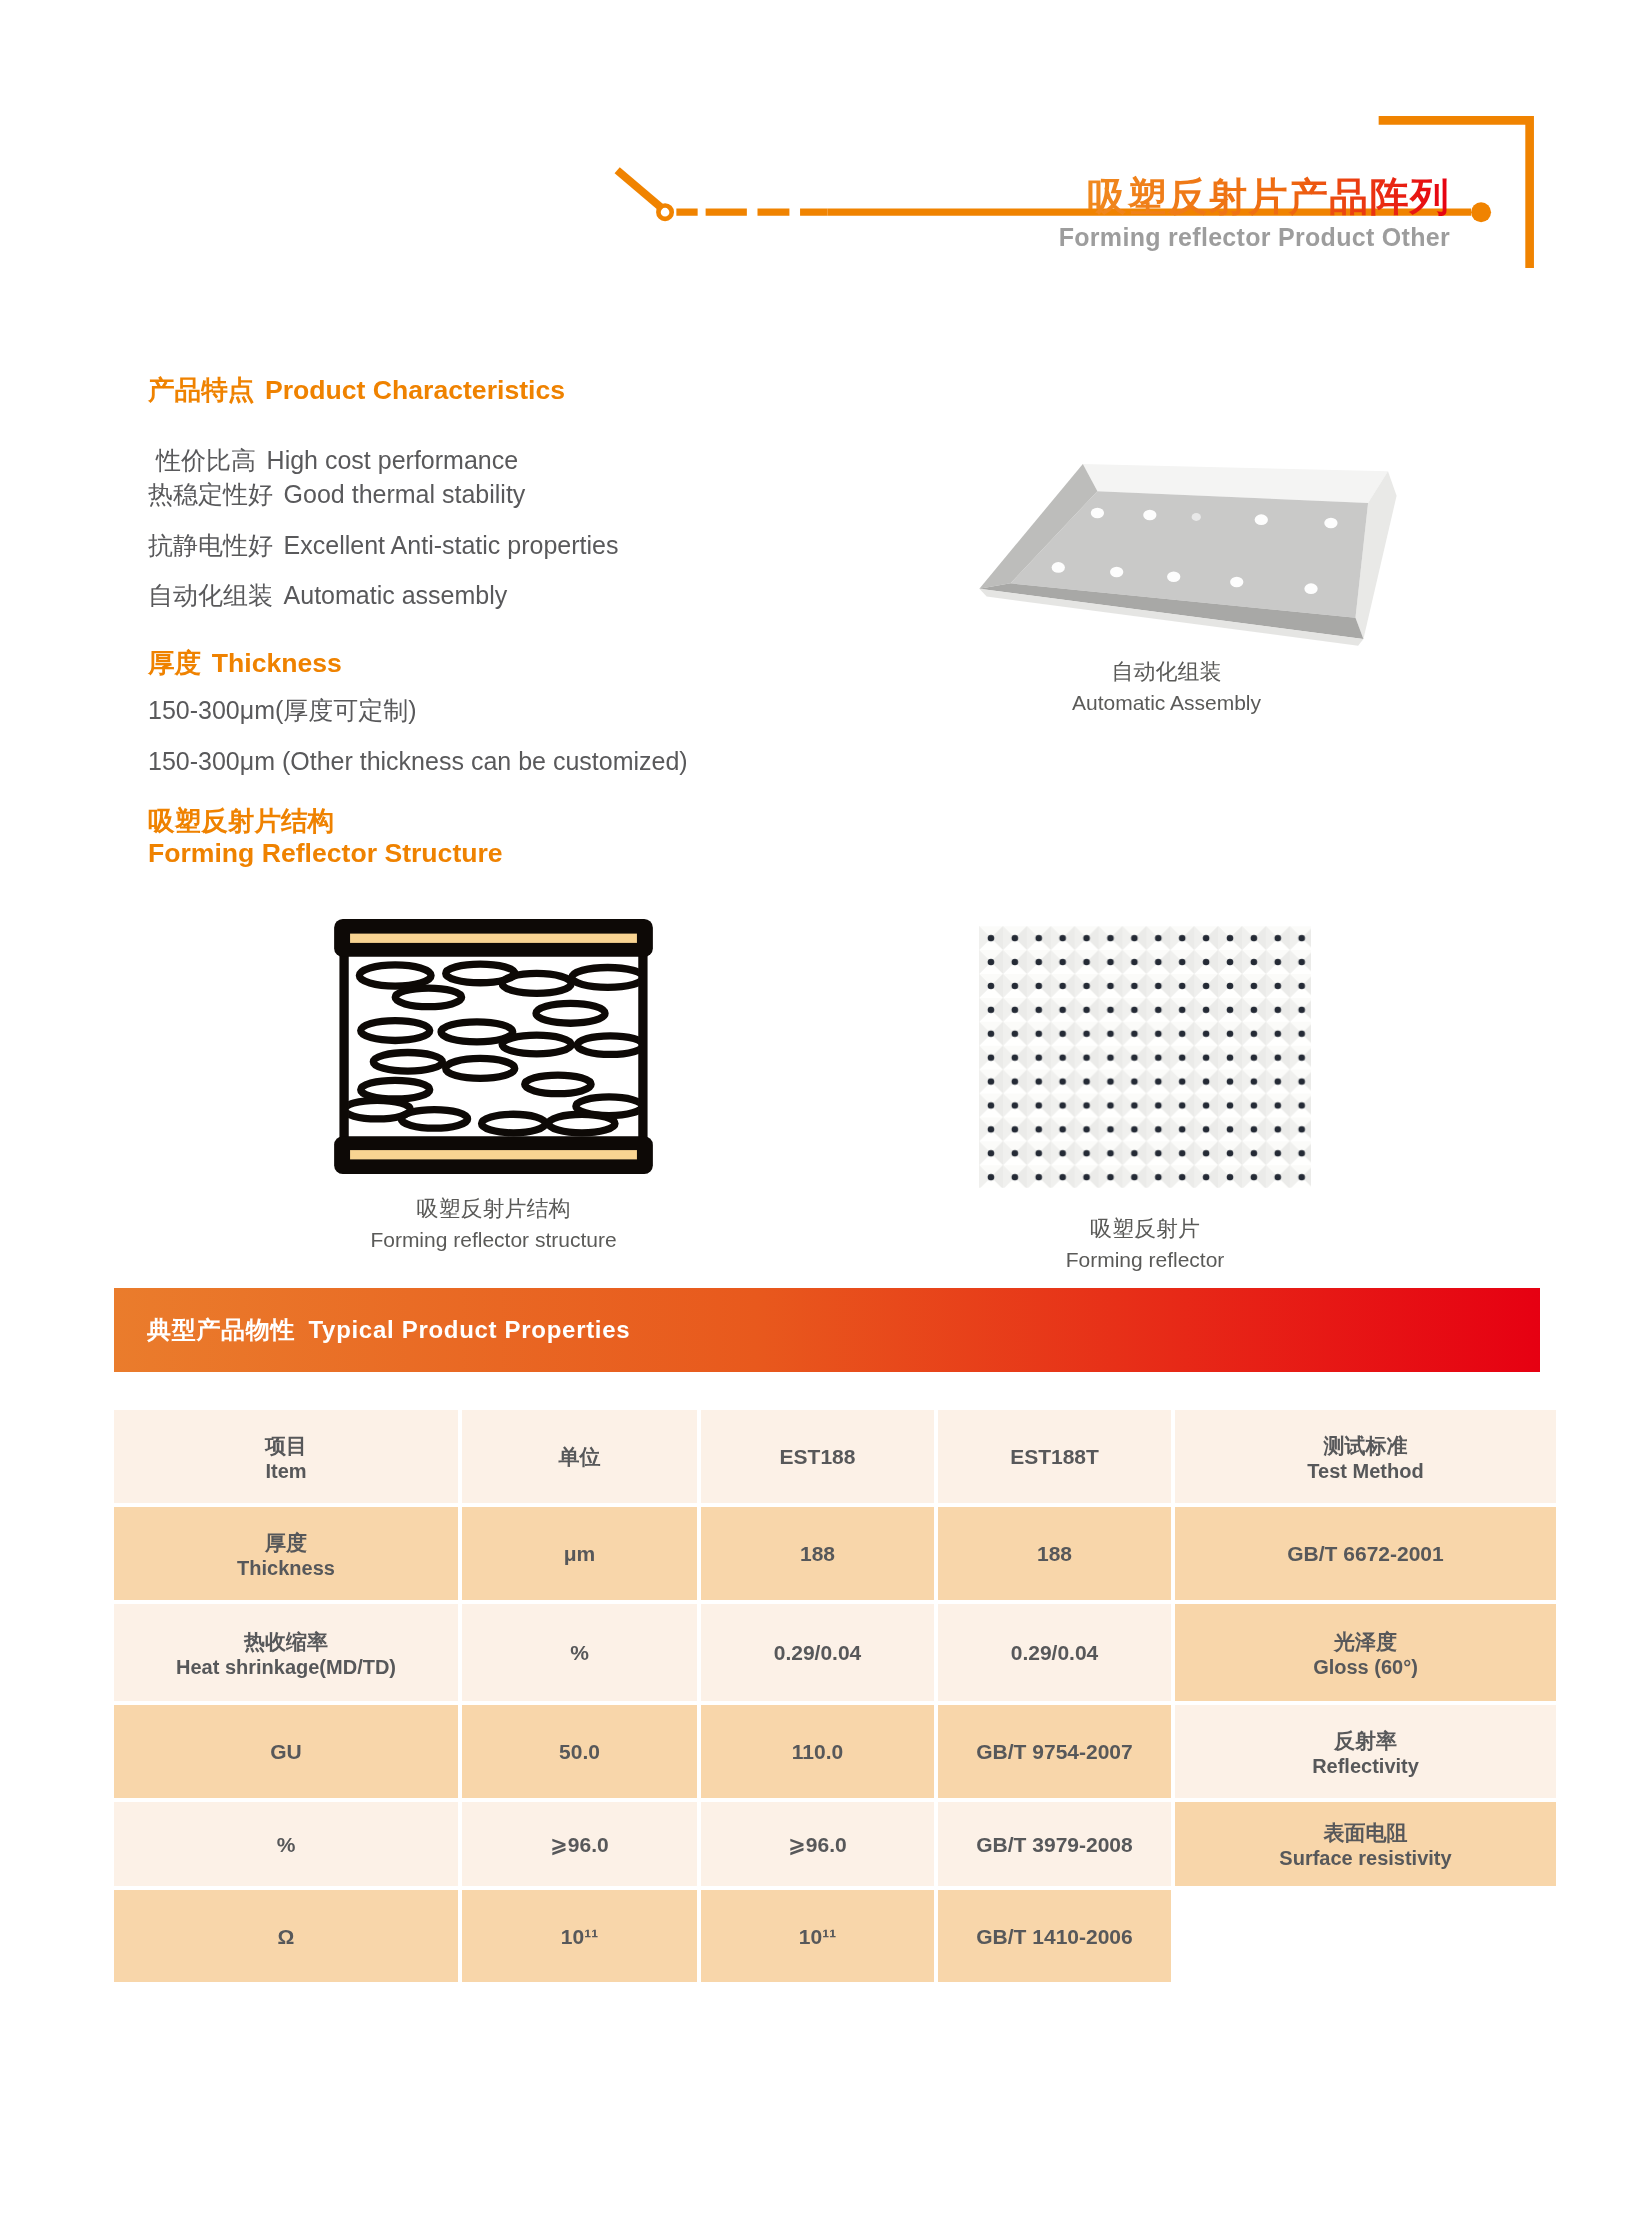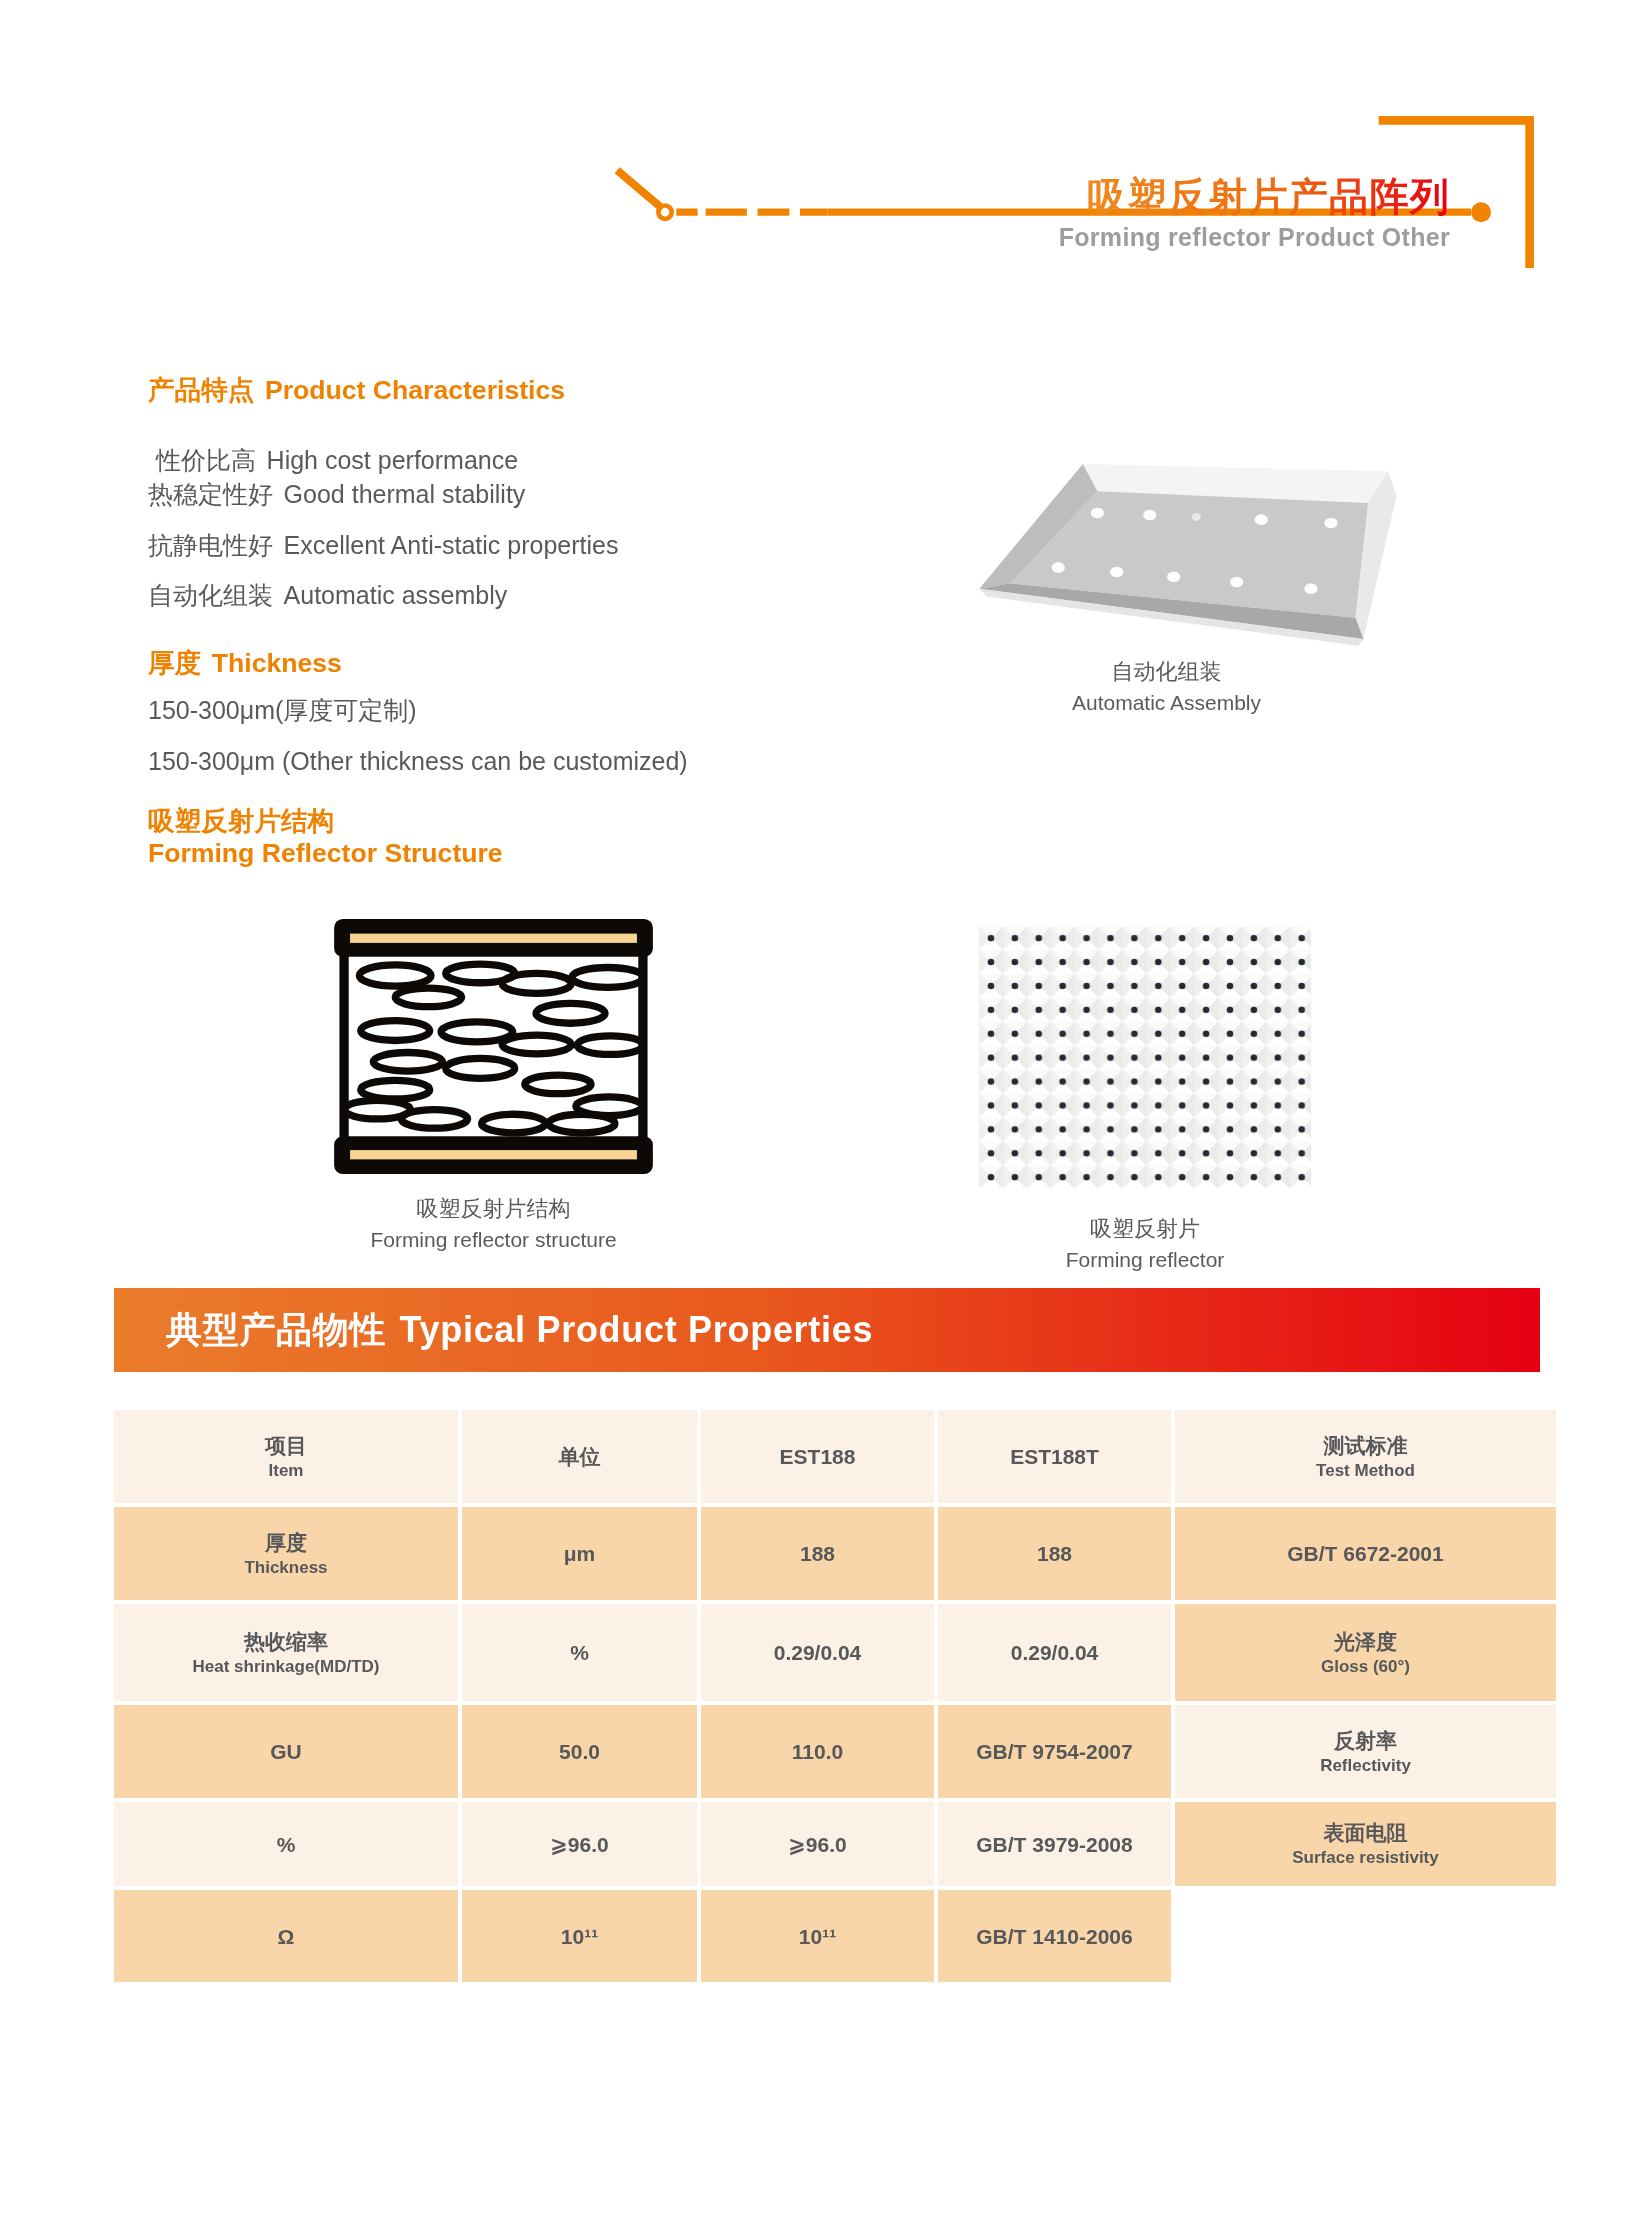--- a/index.html
+++ b/index.html
@@ -29,40 +29,40 @@
 
   
   .fig-caption{position:absolute;text-align:center;color:#5A5A58;}
   .fig-caption .cap-zh{font-size:22px;line-height:31px;}
   .fig-caption .cap-en{font-size:21px;line-height:31px;}
 
   
   .props-banner{
     position:absolute;left:114px;top:1288px;width:1426px;height:84px;
     background:linear-gradient(90deg,#EA7C2C 0%,#E8591D 45%,#E60012 100%);
-    display:flex;align-items:center;box-sizing:border-box;padding-left:52px;
-    color:#ffffff;font-size:36px;font-weight:bold;letter-spacing:0.7px;
+    display:flex;align-items:center;box-sizing:border-box;padding-left:33px;
+    color:#ffffff;font-size:24px;font-weight:bold;letter-spacing:0.7px;
   }
   .props-banner .zh{margin-right:13.3px;}
 
   
   .props-table{
     position:absolute;left:114px;top:1410px;width:1426px;
     display:grid;grid-template-columns:344px 235px 233px 233px 381px;
     grid-template-rows:93px 93px 97px 93px 84px 92px;
     gap:4px;background:#ffffff;
   }
   .cell{
     display:flex;flex-direction:column;align-items:center;justify-content:center;
     text-align:right;color:#57585A;font-weight:bold;
   }
   .c-cream{background:#FCF1E7;}
   .c-peach{background:#F8D6AA;}
   .cell .t-zh{font-size:21px;line-height:29px;}
-  .cell .t-en{font-size:17px;line-height:22.6px;}
+  .cell .t-en{font-size:20px;line-height:22.6px;}
   .cell .t-val{font-size:21px;line-height:29px;}
 </style>
 </head>
 <body>
 
 <div class="page">
 
   <svg class="abs" style="left:0;top:0;" width="1650" height="306" viewBox="0 0 2481 460">
     <defs>
       <linearGradient id="fadeGrad" x1="0" y1="0" x2="1" y2="0">

